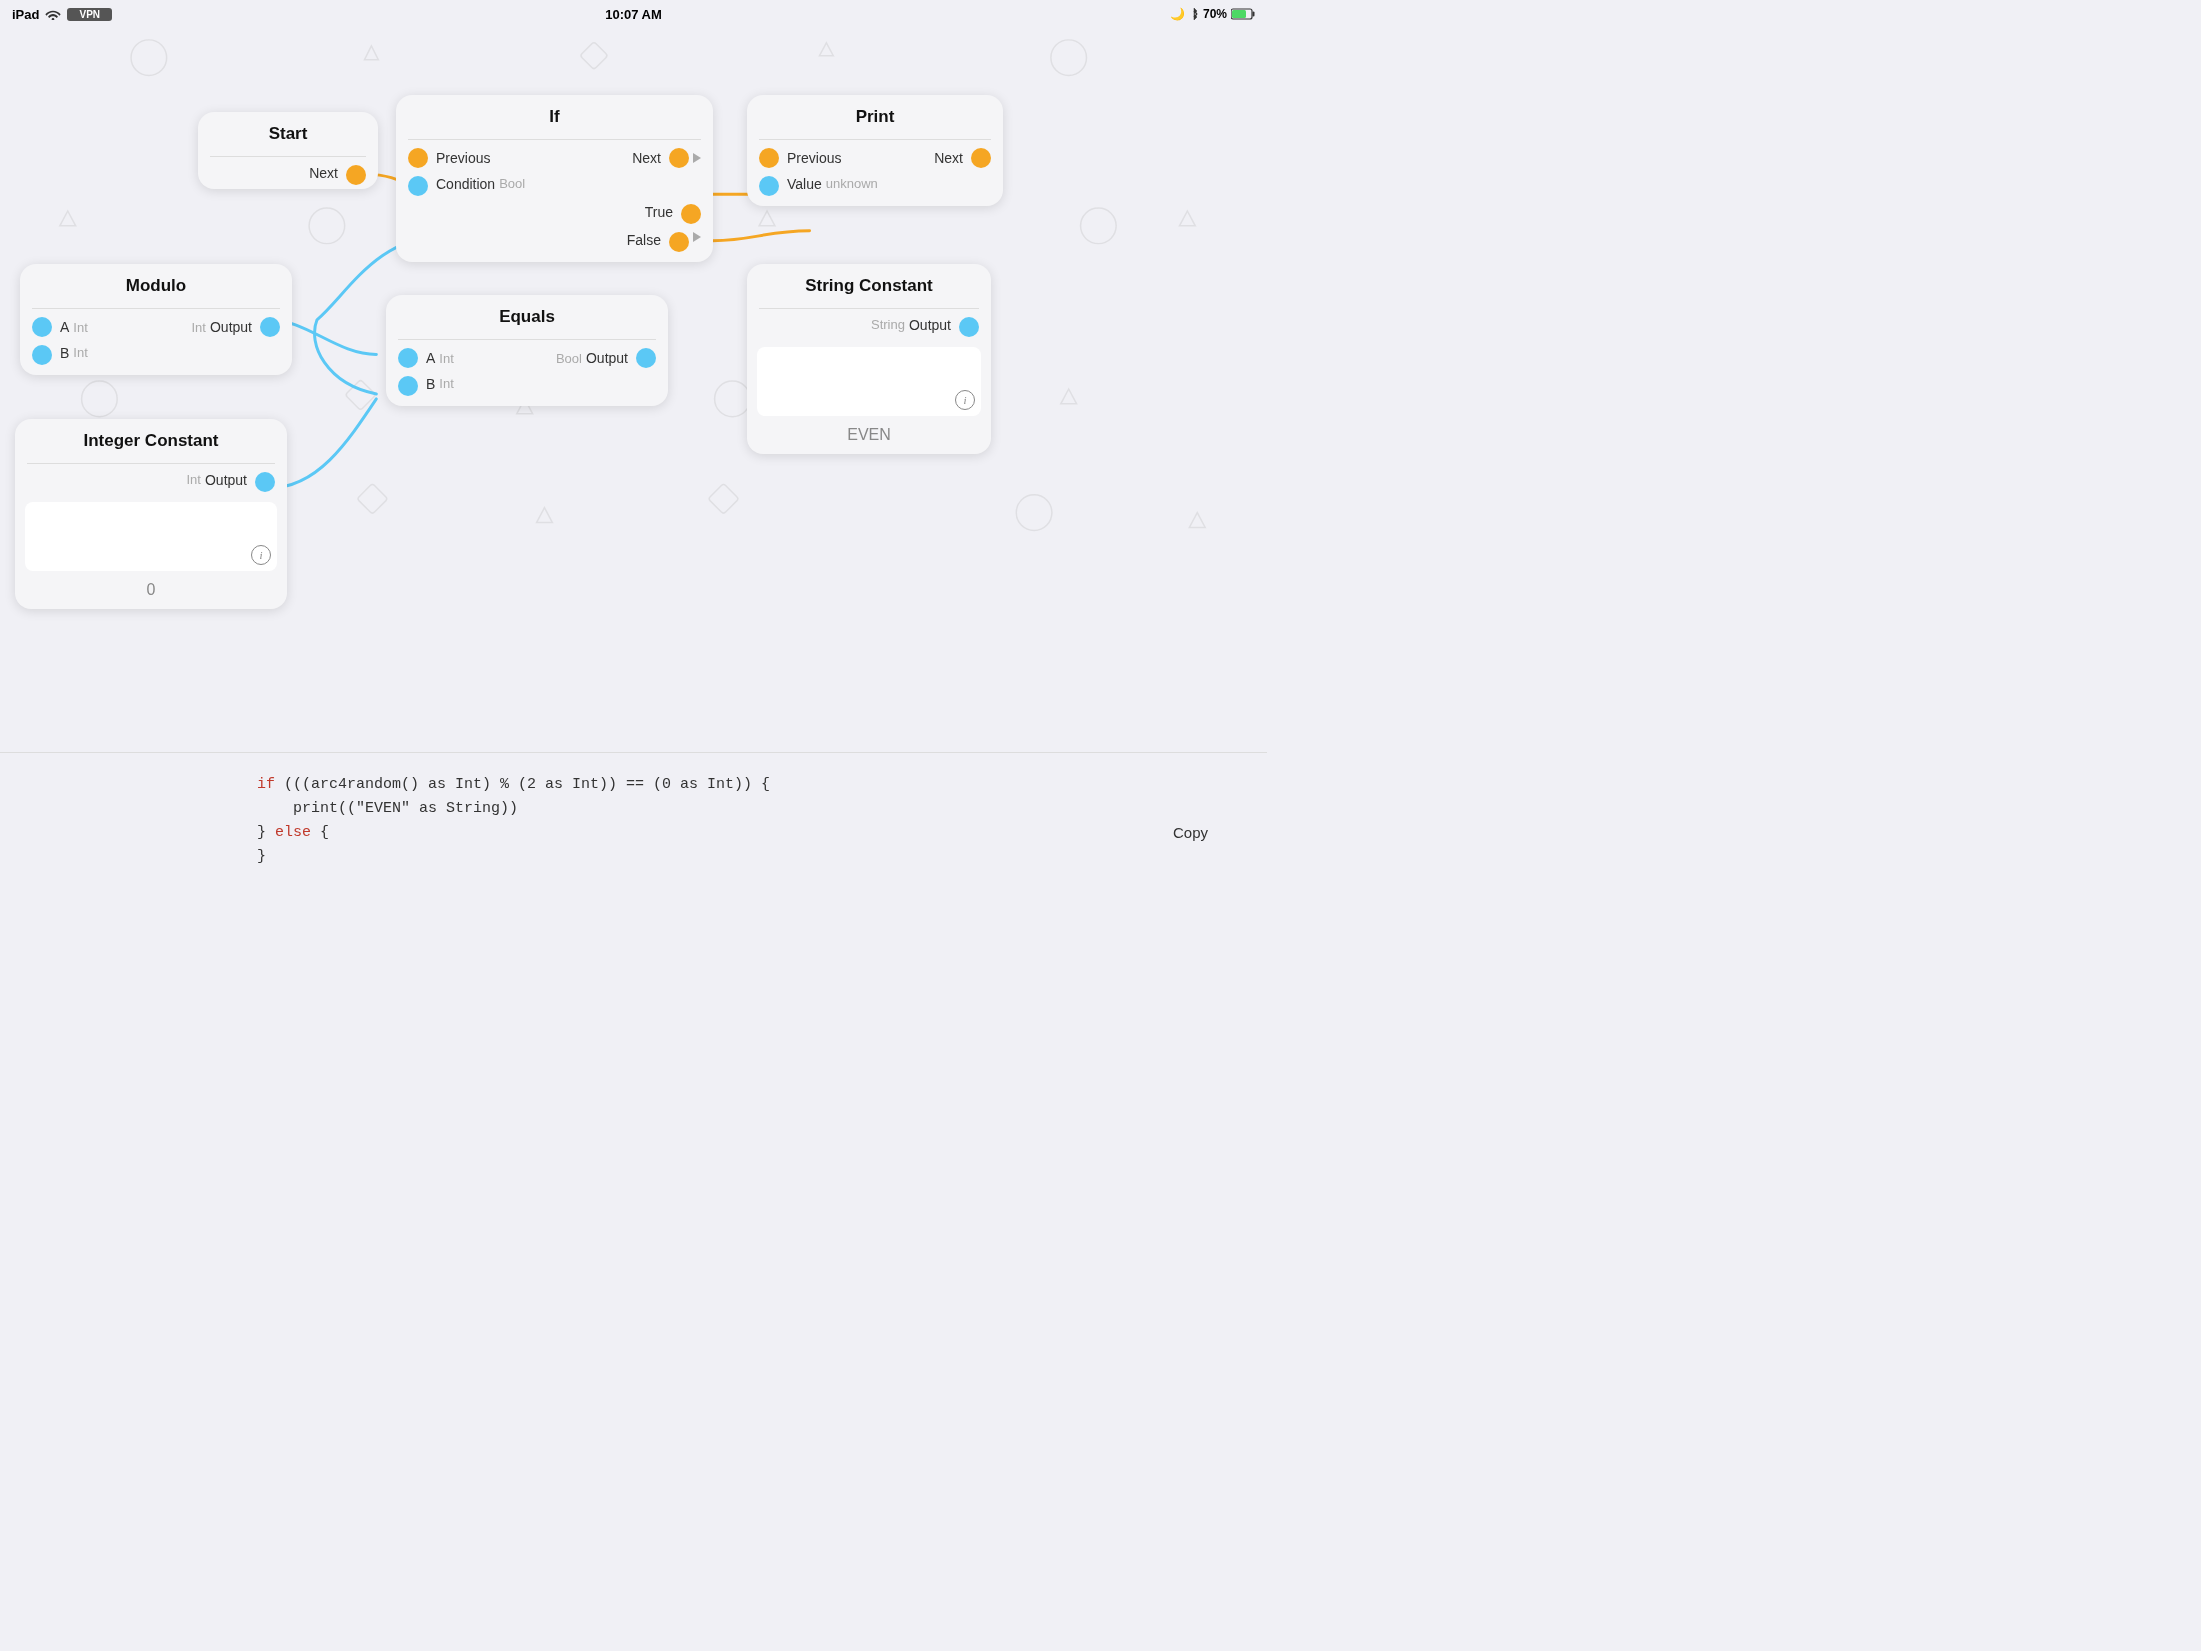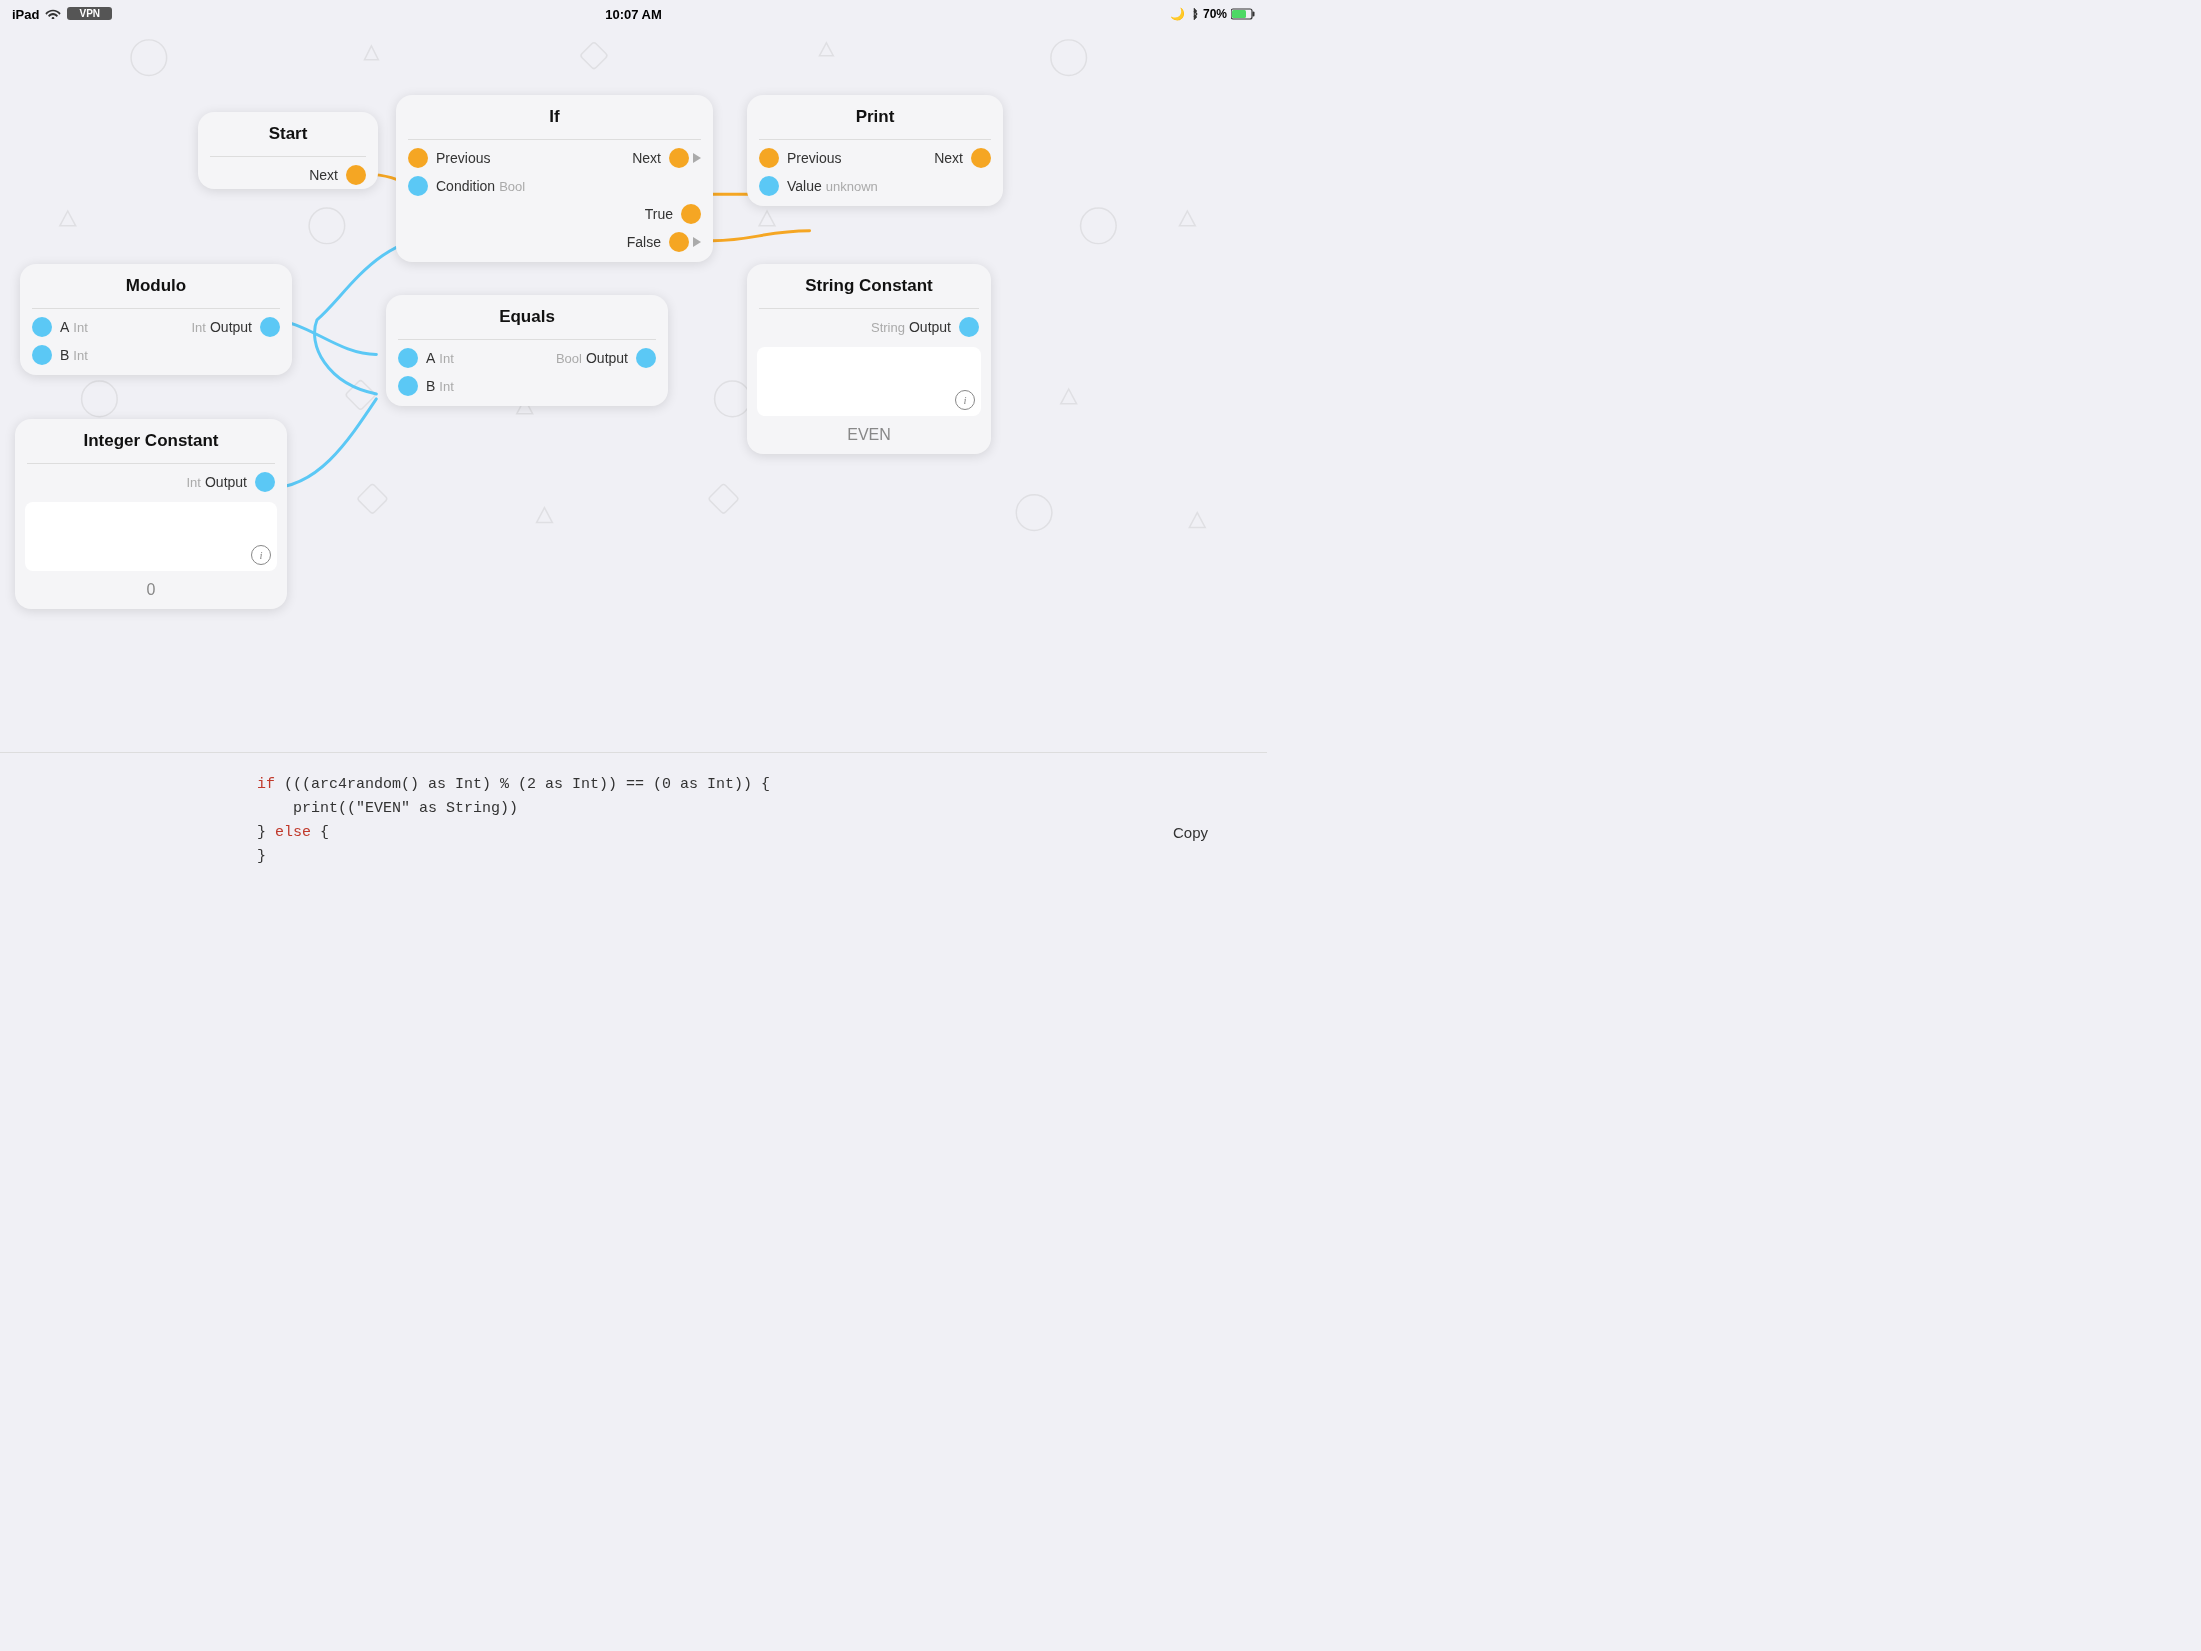--- a/index.html
+++ b/index.html
@@ -19,21 +19,21 @@
       top: 0; left: 0; right: 0;
       height: 28px;
       display: flex;
       align-items: center;
       justify-content: space-between;
       padding: 0 12px;
       font-size: 13px;
       font-weight: 600;
       z-index: 100;
     }
-    .status-left { display: flex; align-items: flex-start; gap: 6px; }
+    .status-left { display: flex; align-items: center; gap: 6px; }
     .status-center { position: absolute; left: 50%; transform: translateX(-50%); }
     .status-right { display: flex; align-items: center; gap: 4px; font-size: 12px; }
 
     
     .canvas-area {
       position: absolute;
       top: 28px;
       left: 0;
       right: 0;
       bottom: 198px;
@@ -53,21 +53,21 @@
     .node-title {
       font-size: 17px;
       font-weight: 700;
       text-align: center;
       padding: 12px 16px 8px;
       color: #111;
     }
 
     .node-row {
       display: flex;
-      align-items: center;
+      align-items: flex-start;
       padding: 4px 12px;
       font-size: 14px;
       color: #555;
       position: relative;
     }
 
     .node-row .label { color: #333; font-weight: 500; }
     .node-row .type-hint { color: #aaa; font-size: 13px; margin-left: 4px; }
     .node-row .type-hint2 { color: #aaa; font-size: 13px; margin-right: 4px; }
 

